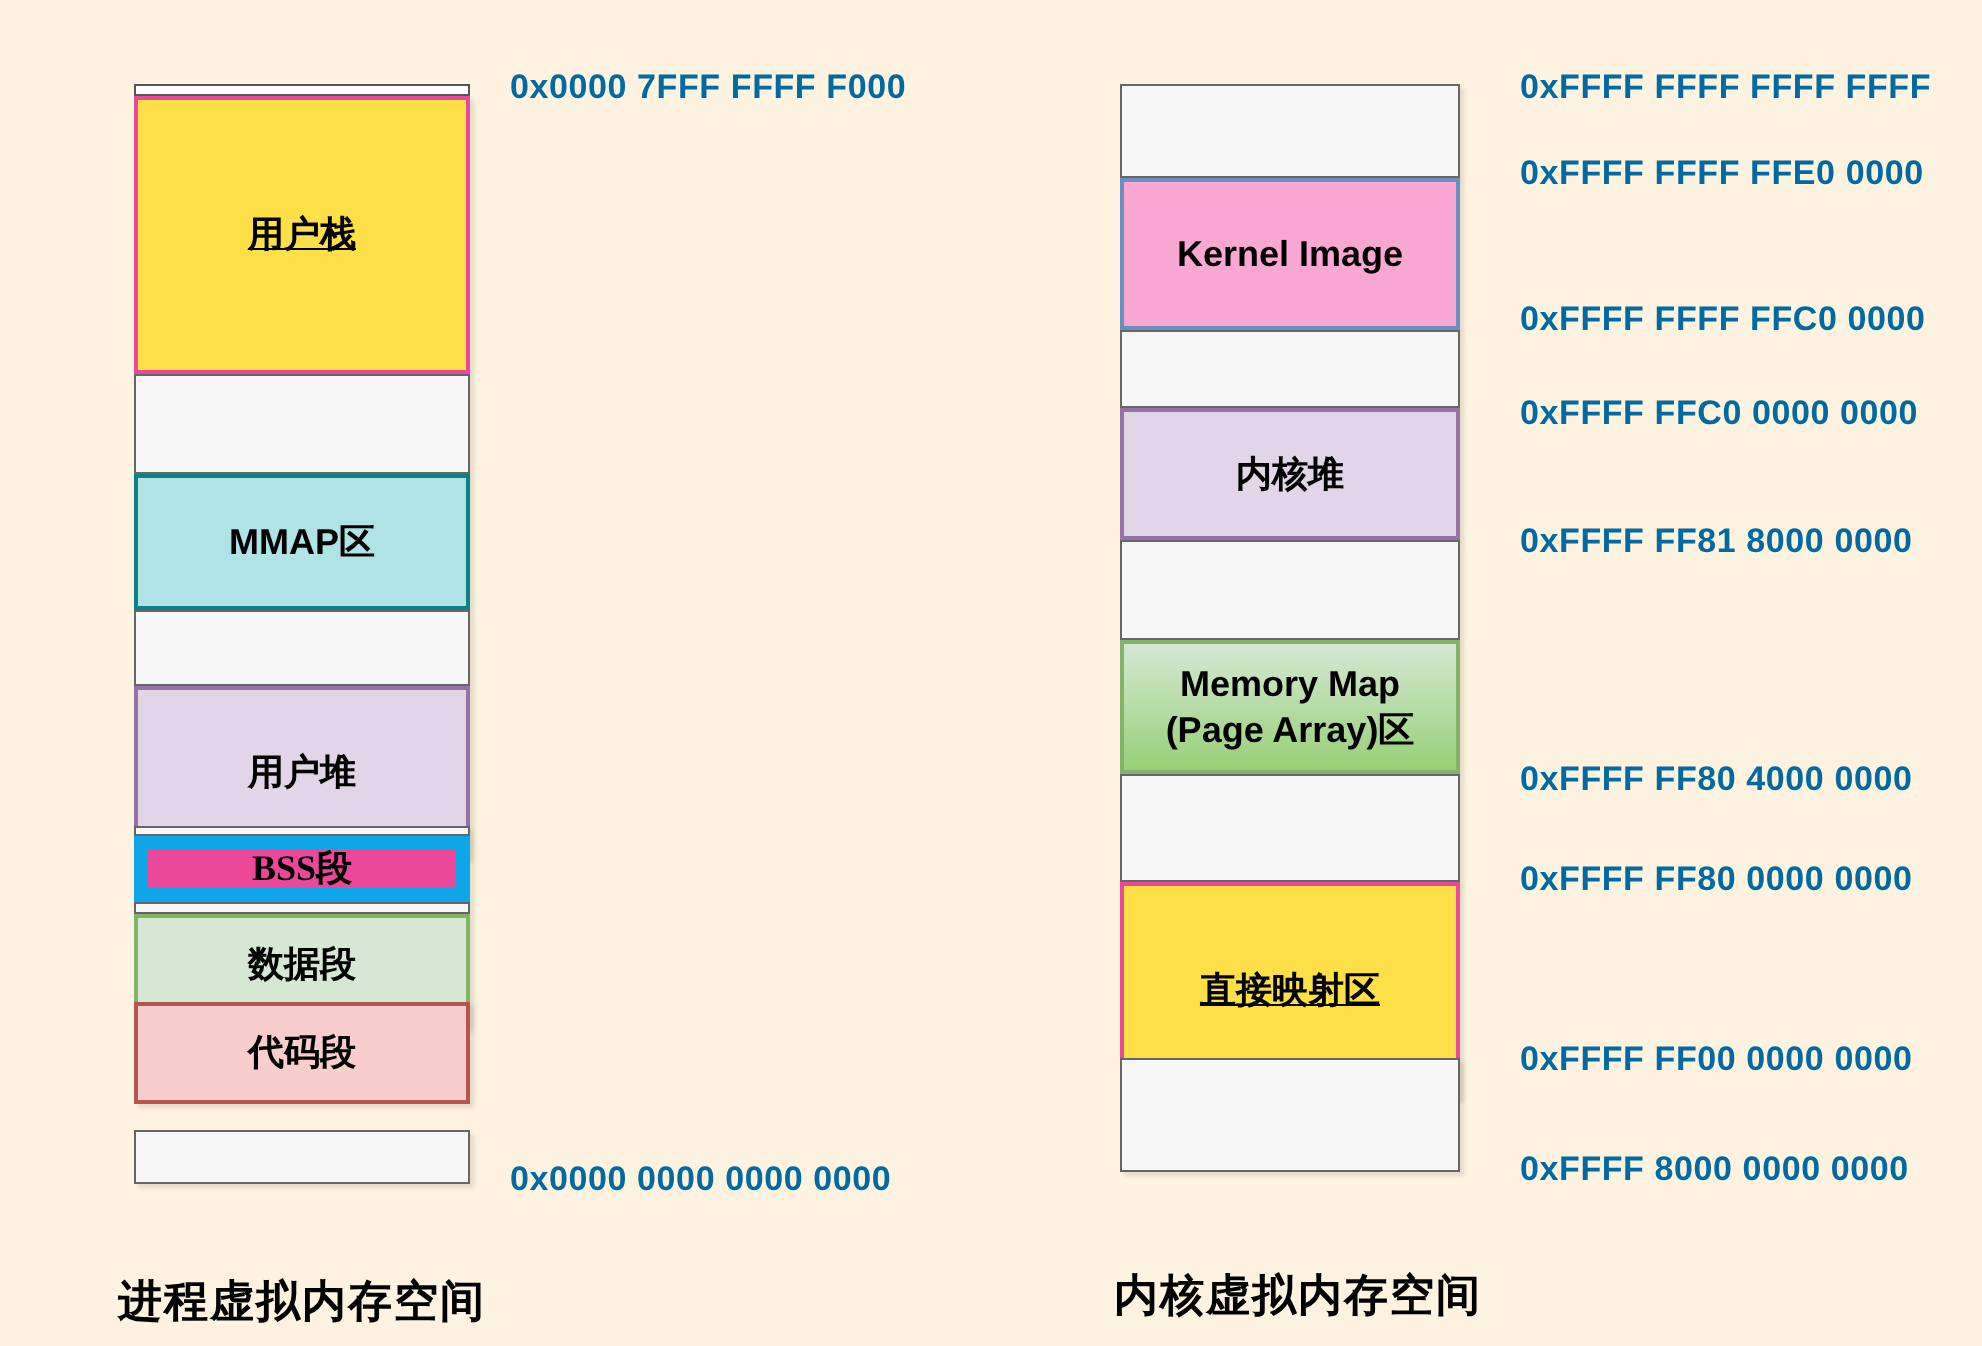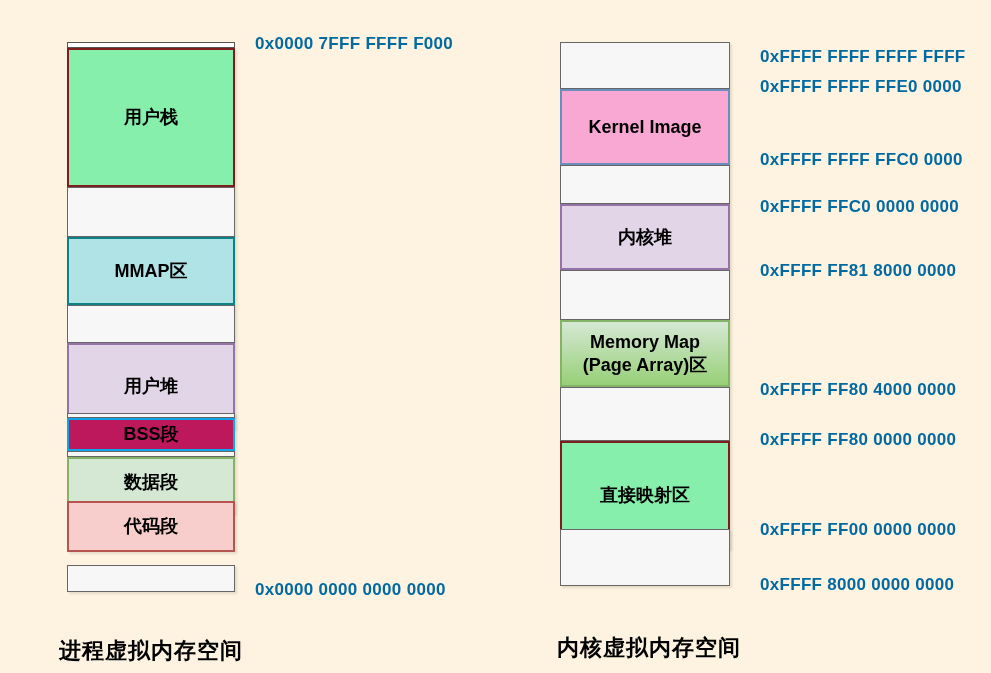--- a/index.html
+++ b/index.html
@@ -19,24 +19,24 @@
     display:flex;align-items:center;justify-content:center;
     text-align:center;
     font-weight:bold;font-size:18px;line-height:1.25;
     box-shadow:2px 2px 2px rgba(120,110,90,0.18);
   }
   .lcol{left:67px;width:168px;}
   .rcol{left:560px;width:170px;}
 
   .filler{background:#f7f7f7;border:1px solid #666666;}
 
-  .bluegray{background:#86efac;border:2px solid #7f1d1d;}
+  .bluegray{background:#fde047;border:2px solid #ec4899;text-decoration:underline;}
   .teal{background:#b0e3e6;border:2px solid #0e8088;}
   .purple{background:#e1d5e7;border:2px solid #9673a6;}
-  .orange{background:#be185d;border:2px solid #0ea5e9;}
+  .orange{background:#ec4899;border:7px solid #0ea5e9;font-family:Liberation Serif, serif;}
   .green{background:#d5e8d4;border:2px solid #82b366;}
   .red{background:#f8cecc;border:2px solid #b85450;}
   .blue{background:#f9a8d4;border:2px solid #6c8ebf;}
   .greengrad{background:linear-gradient(#d5e8d4,#97d077);border:2px solid #82b366;}
 
   
   .l-strip {top:42px;height:6px;background:#ffffff;border:1px solid #555;box-shadow:none;}
   .l-stack {top:48px;height:139px;}
   .l-gap1  {top:187px;height:50px;}
   .l-mmap  {top:237px;height:68px;}
@@ -63,21 +63,21 @@
 
   .addr{
     position:absolute;
     font-weight:bold;font-size:17px;line-height:20px;
     letter-spacing:0.3px;color:#0369a1;
     white-space:nowrap;
   }
   .la-top{left:255px;top:34px;}
   .la-bot{left:255px;top:580px;}
   .ra{left:760px;}
-  .ra0{top:34px;margin-top:13px;}  .ra1{top:77px;}  .ra2{top:150px;} .ra3{top:197px;}
+  .ra0{top:34px;}  .ra1{top:77px;}  .ra2{top:150px;} .ra3{top:197px;}
   .ra4{top:261px;} .ra5{top:320px;} .ra6{top:380px;} .ra7{top:430px;}
   .ra8{top:520px;} .ra9{top:575px;}
 
   .caption{
     position:absolute;
     font-weight:bold;font-size:22px;letter-spacing:1px;
     color:#000;white-space:nowrap;
   }
   .cap-left{left:59px;top:636px;}
   .cap-right{left:557px;top:633px;}

